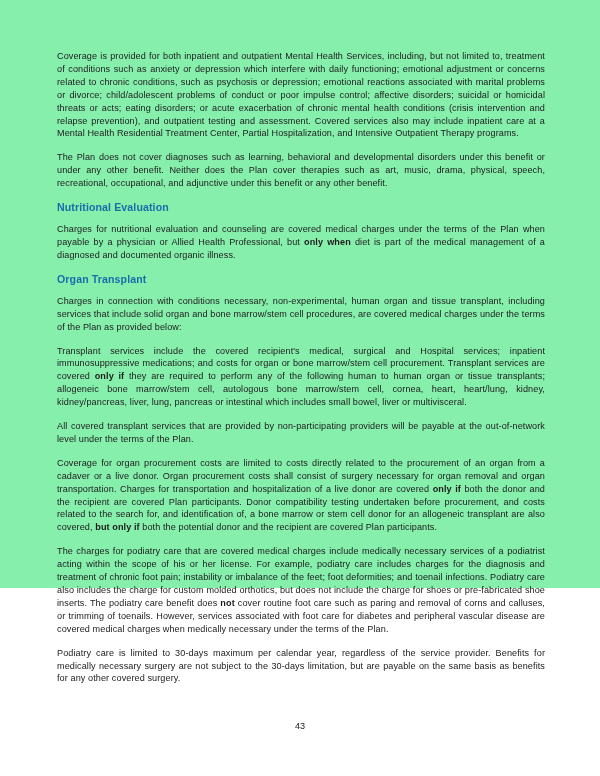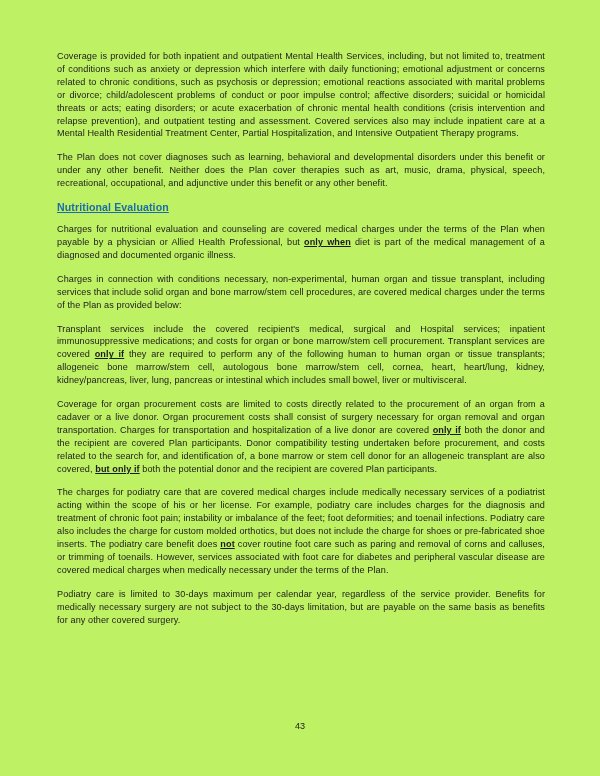--- a/index.html
+++ b/index.html
@@ -13,22 +13,22 @@
     font-family: "Liberation Sans", sans-serif;
     color: #1a1a1a;
     position: relative;
     overflow: hidden;
   }
   .page {
     position: absolute;
     left: 0;
     top: 0;
     width: 600px;
-    height: 776px;
-    background: #bef264;
+    height: 588px;
+    background: #86efac;
   }
   .content {
     position: absolute;
     left: 57px;
     top: 50px;
     width: 488px;
   }
   p.body-text {
     margin: 0 0 11px 0;
     font-size: 9.1px;
@@ -40,25 +40,23 @@
   p.body-text:last-child {
     margin-bottom: 16px;
   }
   h2.section-heading {
     margin: 5px 0 9px 0;
     font-size: 10.6px;
     line-height: 13px;
     font-weight: bold;
     color: #1c6cab;
     letter-spacing: 0.01em;
-    text-decoration: underline;
   }
   .emph {
     font-weight: bold;
-    text-decoration: underline;
   }
   .page-number {
     position: absolute;
     left: 0;
     top: 720px;
     width: 600px;
     text-align: center;
     font-size: 9.1px;
     line-height: 13px;
     color: #1b1b1b;
@@ -66,20 +64,22 @@
 </style>
 </head>
 <body>
 
 <div class="page">
   <div class="content" id="doc-body">
       <p class="body-text">Coverage is provided for both inpatient and outpatient Mental Health Services, including, but not limited to, treatment of conditions such as anxiety or depression which interfere with daily functioning; emotional adjustment or concerns related to chronic conditions, such as psychosis or depression; emotional reactions associated with marital problems or divorce; child/adolescent problems of conduct or poor impulse control; affective disorders; suicidal or homicidal threats or acts; eating disorders; or acute exacerbation of chronic mental health conditions (crisis intervention and relapse prevention), and outpatient testing and assessment. Covered services also may include inpatient care at a Mental Health Residential Treatment Center, Partial Hospitalization, and Intensive Outpatient Therapy programs.</p>
       <p class="body-text">The Plan does not cover diagnoses such as learning, behavioral and developmental disorders under this benefit or under any other benefit. Neither does the Plan cover therapies such as art, music, drama, physical, speech, recreational, occupational, and adjunctive under this benefit or any other benefit.</p>
       <h2 class="section-heading">Nutritional Evaluation</h2>
       <p class="body-text"><span>Charges for nutritional evaluation and counseling are covered medical charges under the terms of the Plan when payable by a physician or Allied Health Professional, but </span><span class="emph">only when</span><span> diet is part of the medical management of a diagnosed and documented organic illness.</span></p>
+      <h2 class="section-heading">Organ Transplant</h2>
       <p class="body-text">Charges in connection with conditions necessary, non-experimental, human organ and tissue transplant, including services that include solid organ and bone marrow/stem cell procedures, are covered medical charges under the terms of the Plan as provided below:</p>
       <p class="body-text"><span>Transplant services include the covered recipient's medical, surgical and Hospital services; inpatient immunosuppressive medications; and costs for organ or bone marrow/stem cell procurement. Transplant services are covered </span><span class="emph">only if</span><span> they are required to perform any of the following human to human organ or tissue transplants; allogeneic bone marrow/stem cell, autologous bone marrow/stem cell, cornea, heart, heart/lung, kidney, kidney/pancreas, liver, lung, pancreas or intestinal which includes small bowel, liver or multivisceral.</span></p>
+      <p class="body-text">All covered transplant services that are provided by non-participating providers will be payable at the out-of-network level under the terms of the Plan.</p>
       <p class="body-text"><span>Coverage for organ procurement costs are limited to costs directly related to the procurement of an organ from a cadaver or a live donor. Organ procurement costs shall consist of surgery necessary for organ removal and organ transportation. Charges for transportation and hospitalization of a live donor are covered </span><span class="emph">only if</span><span> both the donor and the recipient are covered Plan participants. Donor compatibility testing undertaken before procurement, and costs related to the search for, and identification of, a bone marrow or stem cell donor for an allogeneic transplant are also covered, </span><span class="emph">but only if</span><span> both the potential donor and the recipient are covered Plan participants.</span></p>
       <p class="body-text"><span>The charges for podiatry care that are covered medical charges include medically necessary services of a podiatrist acting within the scope of his or her license. For example, podiatry care includes charges for the diagnosis and treatment of chronic foot pain; instability or imbalance of the feet; foot deformities; and toenail infections. Podiatry care also includes the charge for custom molded orthotics, but does not include the charge for shoes or pre-fabricated shoe inserts. The podiatry care benefit does </span><span class="emph">not</span><span> cover routine foot care such as paring and removal of corns and calluses, or trimming of toenails. However, services associated with foot care for diabetes and peripheral vascular disease are covered medical charges when medically necessary under the terms of the Plan.</span></p>
       <p class="body-text">Podiatry care is limited to 30-days maximum per calendar year, regardless of the service provider. Benefits for medically necessary surgery are not subject to the 30-days limitation, but are payable on the same basis as benefits for any other covered surgery.</p>
     </div>
   <div class="page-number">43</div>
 </div>
 
 </body></html>

